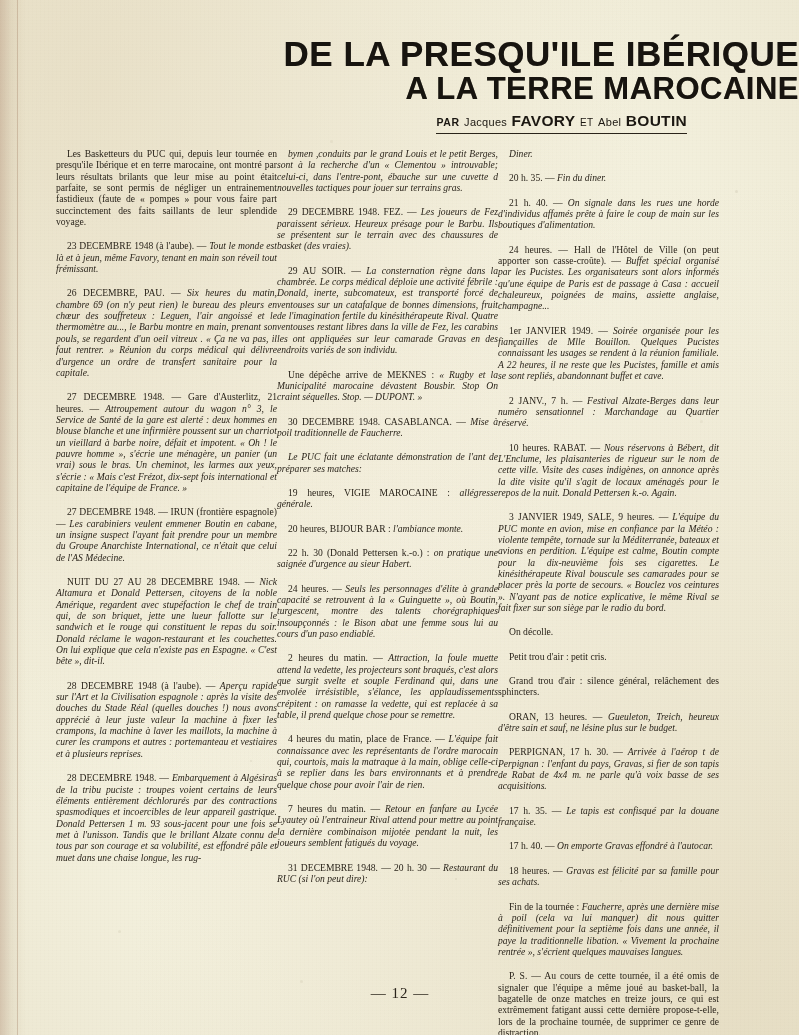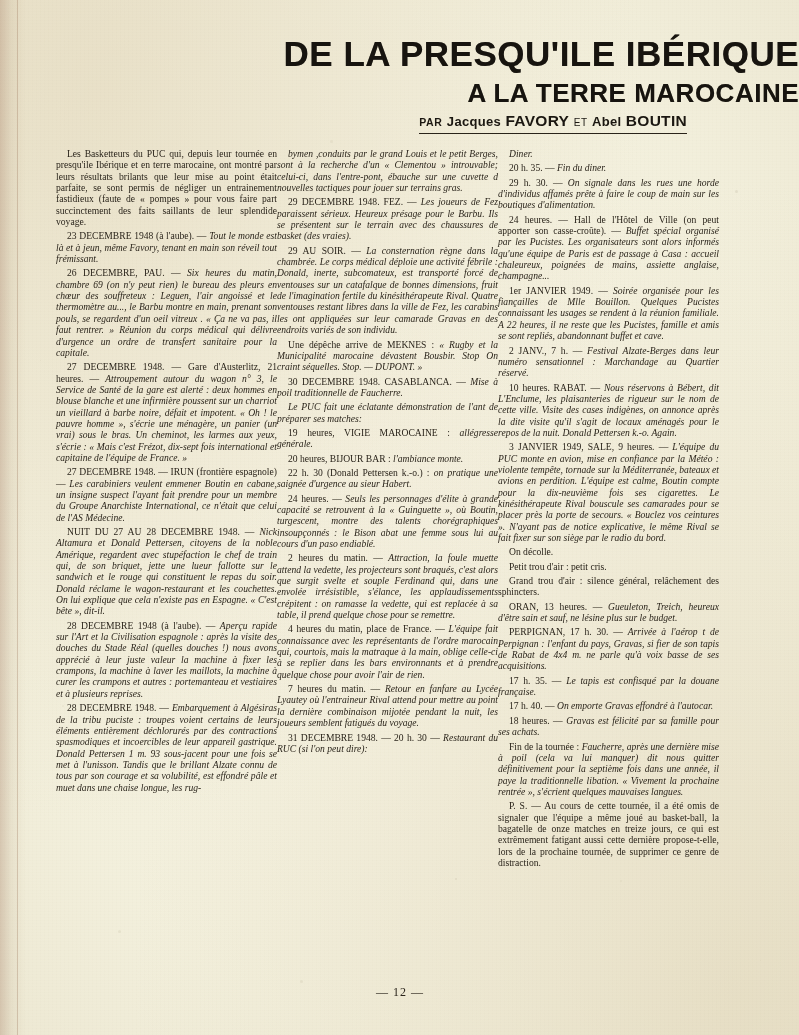--- a/index.html
+++ b/index.html
@@ -64,37 +64,37 @@
   }
   .title-line {
     font-family: "Liberation Sans", sans-serif;
     font-weight: 700;
     color: #17140f;
     letter-spacing: 0.5px;
     line-height: 1.04;
     text-shadow: 0 0 0.6px rgba(20,16,10,0.55);
   }
   .title-1 { font-size: 35px; }
-  .title-2 { font-size: 26px; margin-top: 8px; }
+  .title-2 { font-size: 31px; margin-top: 1px; }
 
   .byline-wrap {
     position: absolute;
     top: 112px;
     right: 112px;
     text-align: right;
   }
   .byline {
     font-family: "Liberation Sans", sans-serif;
     color: #1b1711;
     white-space: nowrap;
     border-bottom: 1.5px solid #2a241a;
     padding-bottom: 3px;
   }
   .by-par { font-size: 10.5px; letter-spacing: 0.6px; font-weight: bold; }
-  .by-first { font-size: 13px; font-weight: 700; letter-spacing: 0.3px; }
+  .by-first { font-size: 11px; font-weight: 400; letter-spacing: 0.3px; }
   .by-last { font-size: 15.5px; font-weight: 700; letter-spacing: 0.3px; }
   .by-et { font-size: 10px; letter-spacing: 0.5px; }
 
   
   .columns {
     position: absolute;
     left: 56px;
     top: 148px;
     width: 700px;
     display: flex;
@@ -106,32 +106,32 @@
     line-height: 11.35px;
     text-align: justify;
     text-justify: inter-word;
     hyphens: manual;
     color: #2a241b;
   }
   .col p {
     margin: 0;
     text-indent: 11px;
   }
-  .col p + p { margin-top: 3.0px; }
+  .col p + p { margin-top: 13px; }
   .it { font-style: italic; }
   .rm { font-style: normal; }
 
   
   .folio {
     position: absolute;
     left: 285px;
     width: 230px;
     top: 985px;
     text-align: center;
-    font-size: 12px;
+    font-size: 15px;
     letter-spacing: 1px;
     color: #2a241b;
     font-family: "Liberation Serif", serif;
   }
 
   
   .speck {
     position: absolute;
     background: rgba(120,100,72,0.25);
     border-radius: 50%;
@@ -187,21 +187,21 @@
         <p><span class="rm">22 h. 30 (Donald Pettersen k.-o.) : </span><span class="it">on pratique une saignée d'urgence au sieur Habert.</span></p>
         <p><span class="rm">24 heures. — </span><span class="it">Seuls les personnages d'élite à grande capacité se retrouvent à la « Guinguette », où Boutin, turgescent, montre des talents chorégraphiques insoupçonnés : le Bison abat une femme sous lui au cours d'un paso endiablé.</span></p>
         <p><span class="rm">2 heures du matin. — </span><span class="it">Attraction, la foule muette attend la vedette, les projecteurs sont braqués, c'est alors que surgit svelte et souple Ferdinand qui, dans une envolée irrésistible, s'élance, les applaudissements crépitent : on ramasse la vedette, qui est replacée à sa table, il prend quelque chose pour se remettre.</span></p>
         <p><span class="rm">4 heures du matin, place de France. — </span><span class="it">L'équipe fait connaissance avec les représentants de l'ordre marocain qui, courtois, mais la matraque à la main, oblige celle-ci à se replier dans les bars environnants et à prendre quelque chose pour avoir l'air de rien.</span></p>
         <p><span class="rm">7 heures du matin. — </span><span class="it">Retour en fanfare au Lycée Lyautey où l'entraineur Rival attend pour mettre au point la dernière combinaison mijotée pendant la nuit, les joueurs semblent fatigués du voyage.</span></p>
         <p><span class="rm">31 DECEMBRE 1948. — 20 h. 30 — </span><span class="it">Restaurant du RUC (si l'on peut dire):</span></p>
       </div>
     <div class="col" id="col-2">
         <p><span class="it">Diner.</span></p>
         <p><span class="rm">20 h. 35. — </span><span class="it">Fin du diner.</span></p>
-        <p><span class="rm">29 h. 30. — </span><span class="it">On signale dans les rues une horde d'individus affamés prête à faire le coup de main sur les boutiques d'alimentation.</span></p>
+        <p><span class="rm">21 h. 40. — </span><span class="it">On signale dans les rues une horde d'individus affamés prête à faire le coup de main sur les boutiques d'alimentation.</span></p>
         <p><span class="rm">24 heures. — Hall de l'Hôtel de Ville (on peut apporter son casse-croûte). — </span><span class="it">Buffet spécial organisé par les Pucistes. Les organisateurs sont alors informés qu'une équipe de Paris est de passage à Casa : accueil chaleureux, poignées de mains, assiette anglaise, champagne...</span></p>
         <p><span class="rm">1er JANVIER 1949. — </span><span class="it">Soirée organisée pour les fiançailles de Mlle Bouillon. Quelques Pucistes connaissant les usages se rendent à la réunion familiale. A 22 heures, il ne reste que les Pucistes, famille et amis se sont repliés, abandonnant buffet et cave.</span></p>
         <p><span class="rm">2 JANV., 7 h. — </span><span class="it">Festival Alzate-Berges dans leur numéro sensationnel : Marchandage au Quartier réservé.</span></p>
         <p><span class="rm">10 heures. RABAT. — </span><span class="it">Nous réservons à Bébert, dit L'Enclume, les plaisanteries de rigueur sur le nom de cette ville. Visite des cases indigènes, on annonce après la dite visite qu'il s'agit de locaux aménagés pour le repos de la nuit. Donald Pettersen k.-o. Again.</span></p>
         <p><span class="rm">3 JANVIER 1949, SALE, 9 heures. — </span><span class="it">L'équipe du PUC monte en avion, mise en confiance par la Météo : violente tempête, tornade sur la Méditerranée, bateaux et avions en perdition. L'équipe est calme, Boutin compte pour la dix-neuvième fois ses cigarettes. Le kinésithérapeute Rival bouscule ses camarades pour se placer près la porte de secours. « Bouclez vos ceintures ». N'ayant pas de notice explicative, le même Rival se fait fixer sur son siège par le radio du bord.</span></p>
         <p><span class="rm">On décolle.</span></p>
         <p><span class="rm">Petit trou d'air : petit cris.</span></p>
         <p><span class="rm">Grand trou d'air : silence général, relâchement des sphincters.</span></p>
         <p><span class="rm">ORAN, 13 heures. — </span><span class="it">Gueuleton, Treich, heureux d'être sain et sauf, ne lésine plus sur le budget.</span></p>
         <p><span class="rm">PERPIGNAN, 17 h. 30. — </span><span class="it">Arrivée à l'aérop t de Perpignan : l'enfant du pays, Gravas, si fier de son tapis de Rabat de 4x4 m. ne parle qu'à voix basse de ses acquisitions.</span></p>

